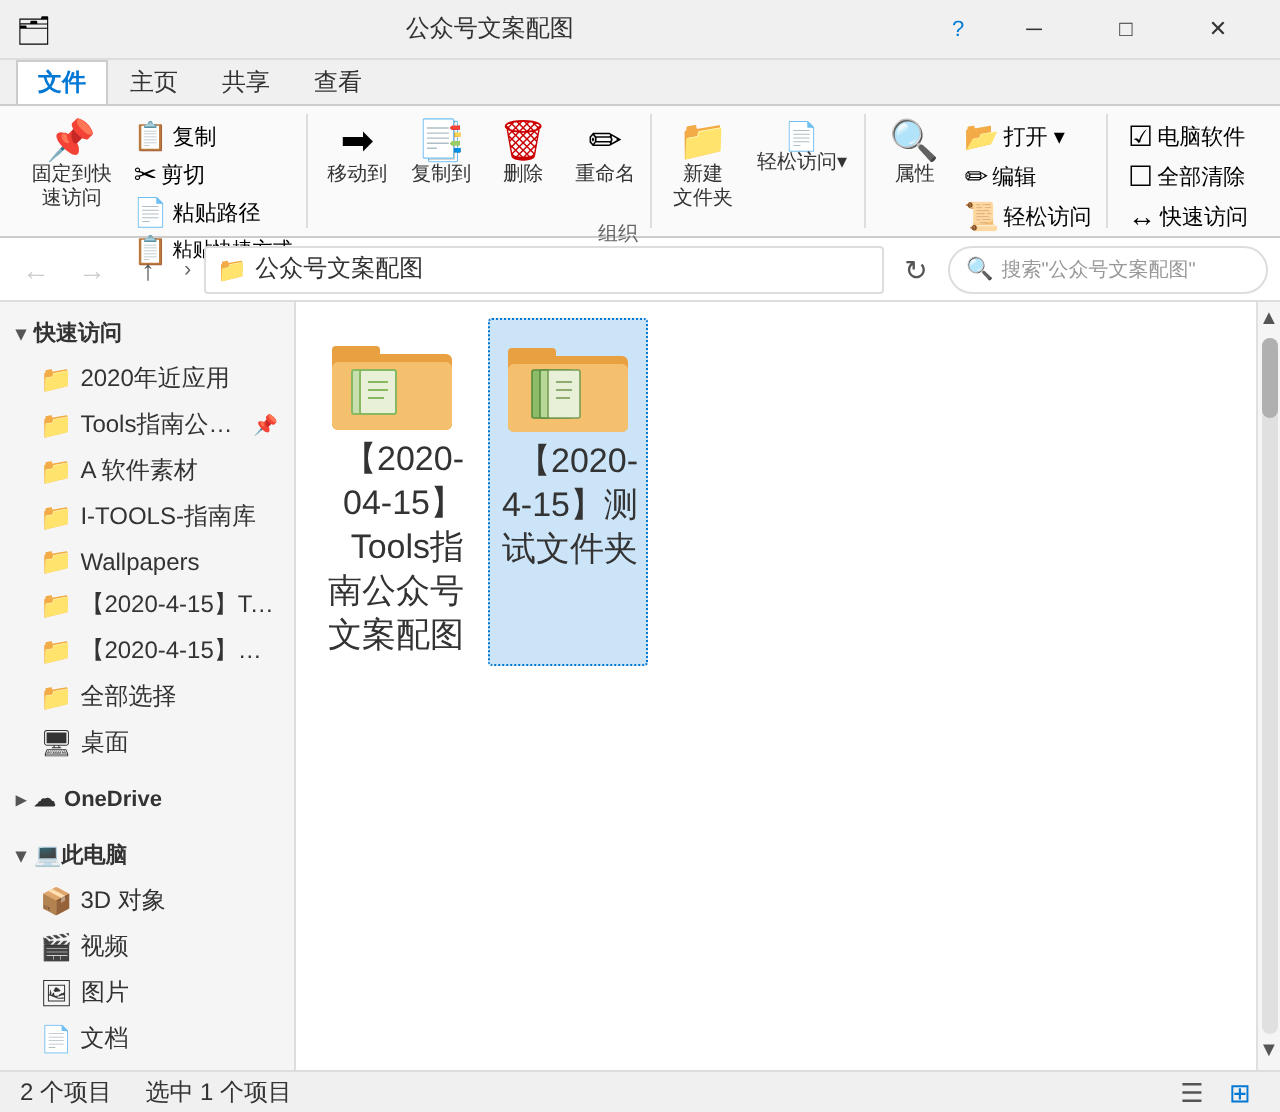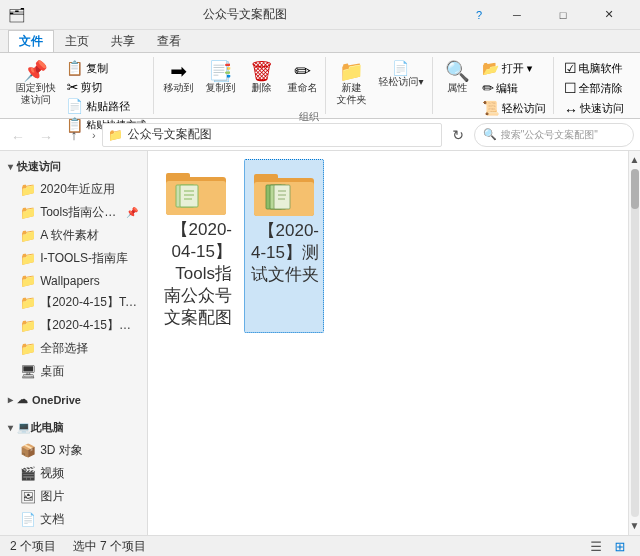--- a/index.html
+++ b/index.html
@@ -579,19 +579,19 @@
       <div class="scrollbar-thumb"></div>
     </div>
     <div class="scrollbar-arrow">▼</div>
   </div>
 </div>
 
 <div class="status-bar">
   <div class="status-bar-left">
     <span>2 个项目</span>
     <span>&nbsp;&nbsp;&nbsp;</span>
-    <span>选中 7 个项目</span>
+    <span>选中 1 个项目</span>
   </div>
   <div class="status-bar-right">
     <div class="view-btn">☰</div>
     <div class="view-btn active">⊞</div>
   </div>
 </div>
 
 </body></html>

